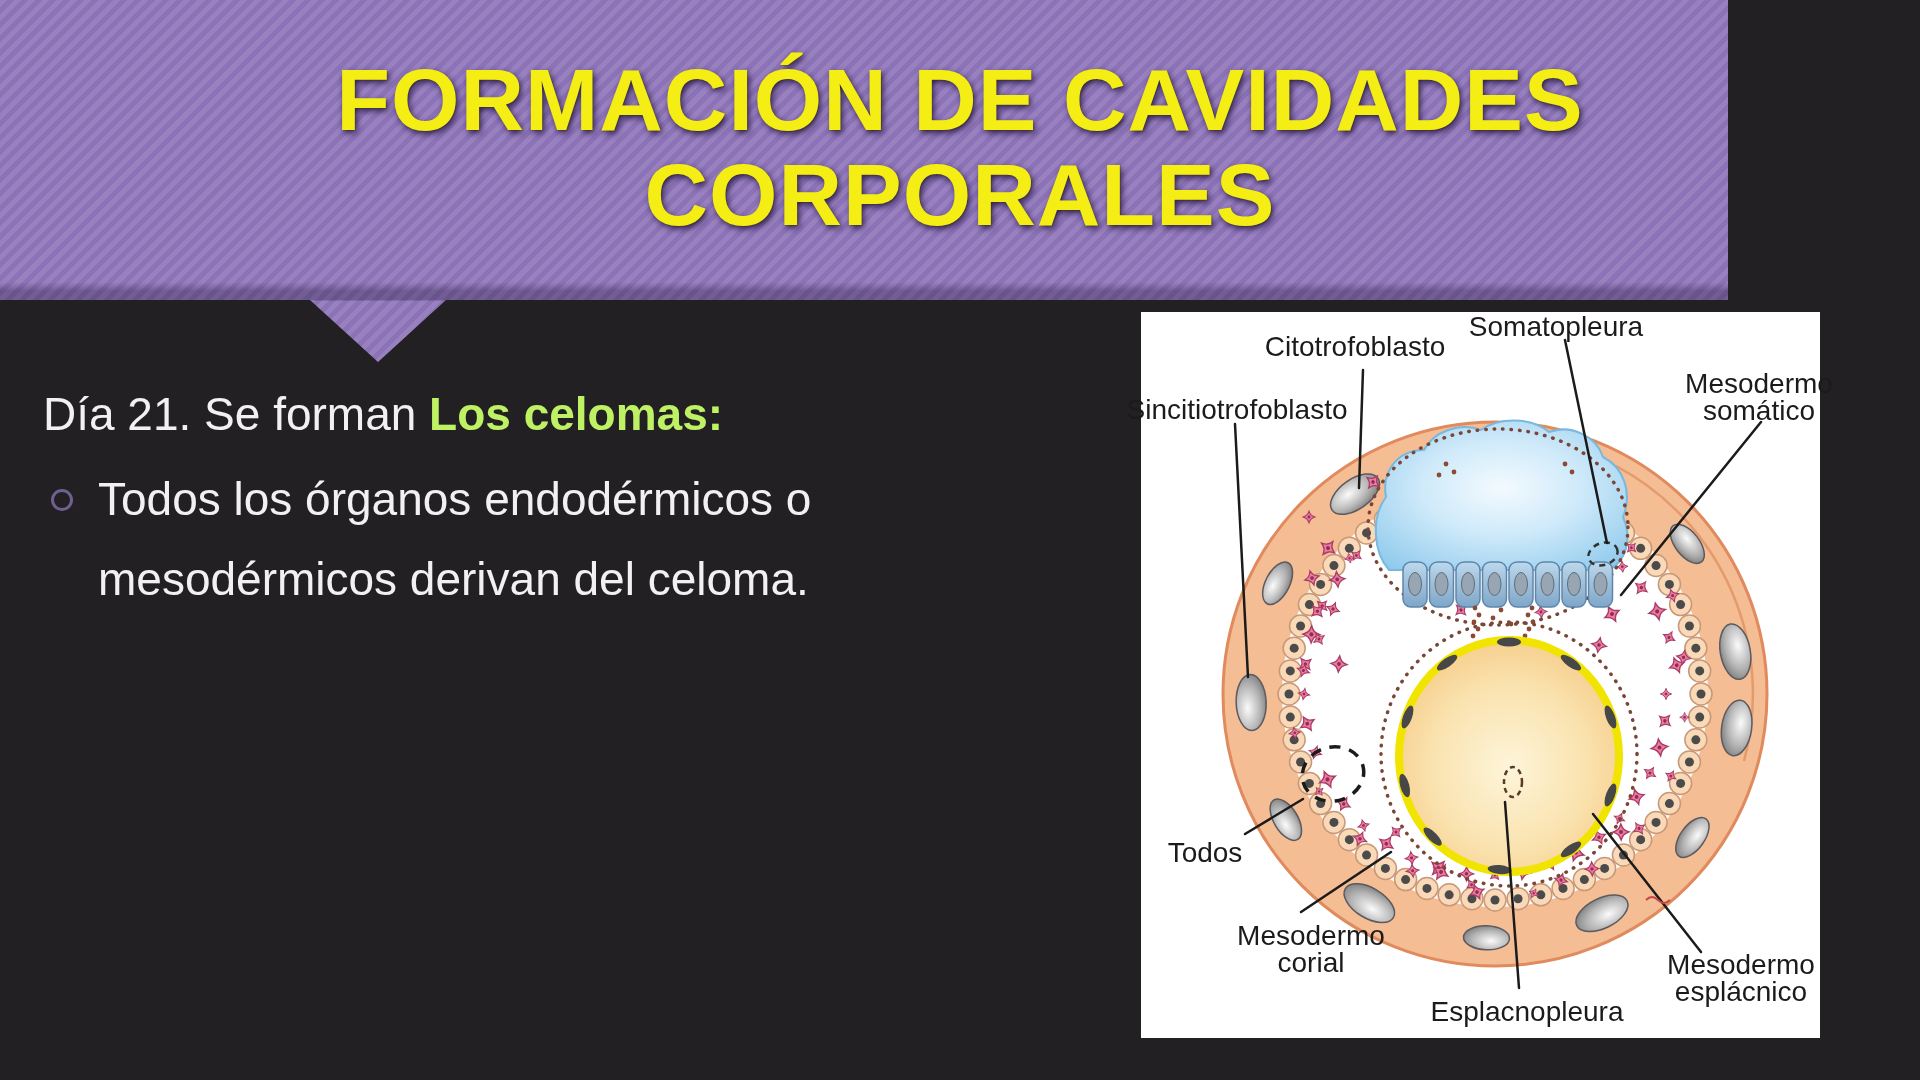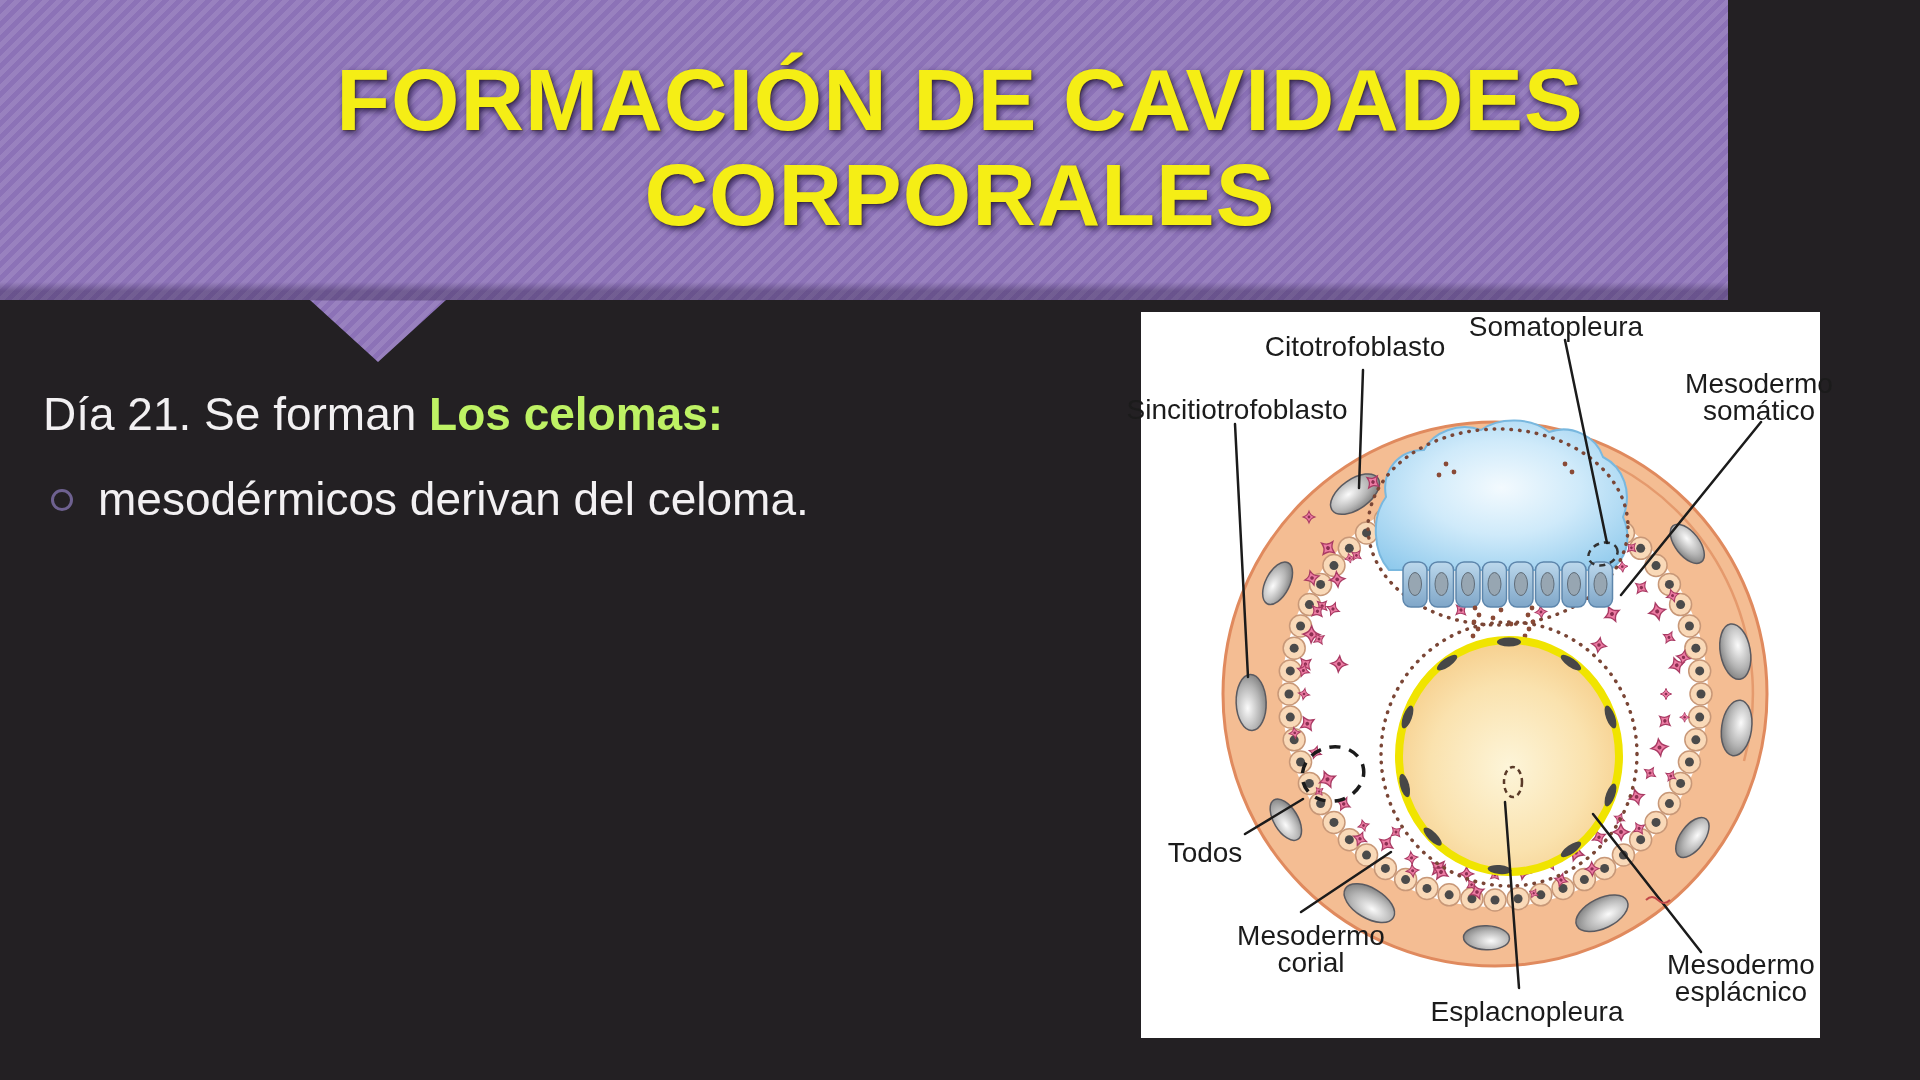--- a/index.html
+++ b/index.html
@@ -56,20 +56,21 @@
 <div class="banner">
   <h1 class="slide-title"><span>FORMACIÓN DE CAVIDADES</span><br>
   <span>CORPORALES</span></h1>
 </div>
 
 <div class="body-text">
   <div class="intro line" id="intro-line"><span class="">Día 21. Se forman </span><span class="em">Los celomas:</span></div>
   <div id="bullet-list">
       <div class="bullet">
         <span class="bullet-ring"></span>
+        <div class="line"><span class="">Todos los órganos endodérmicos o</span></div>
         <div class="line"><span class="">mesodérmicos derivan del celoma.</span></div>
       </div>
     </div>
 </div>
 
 <div class="figure">
   <svg id="fig-art" width="679" height="726" viewBox="0 0 679 726" aria-hidden="true">
     <defs>
       <radialGradient id="grayGrad" cx="40%" cy="38%" r="75%">
         <stop offset="0%" stop-color="#fbfbfb"></stop>

